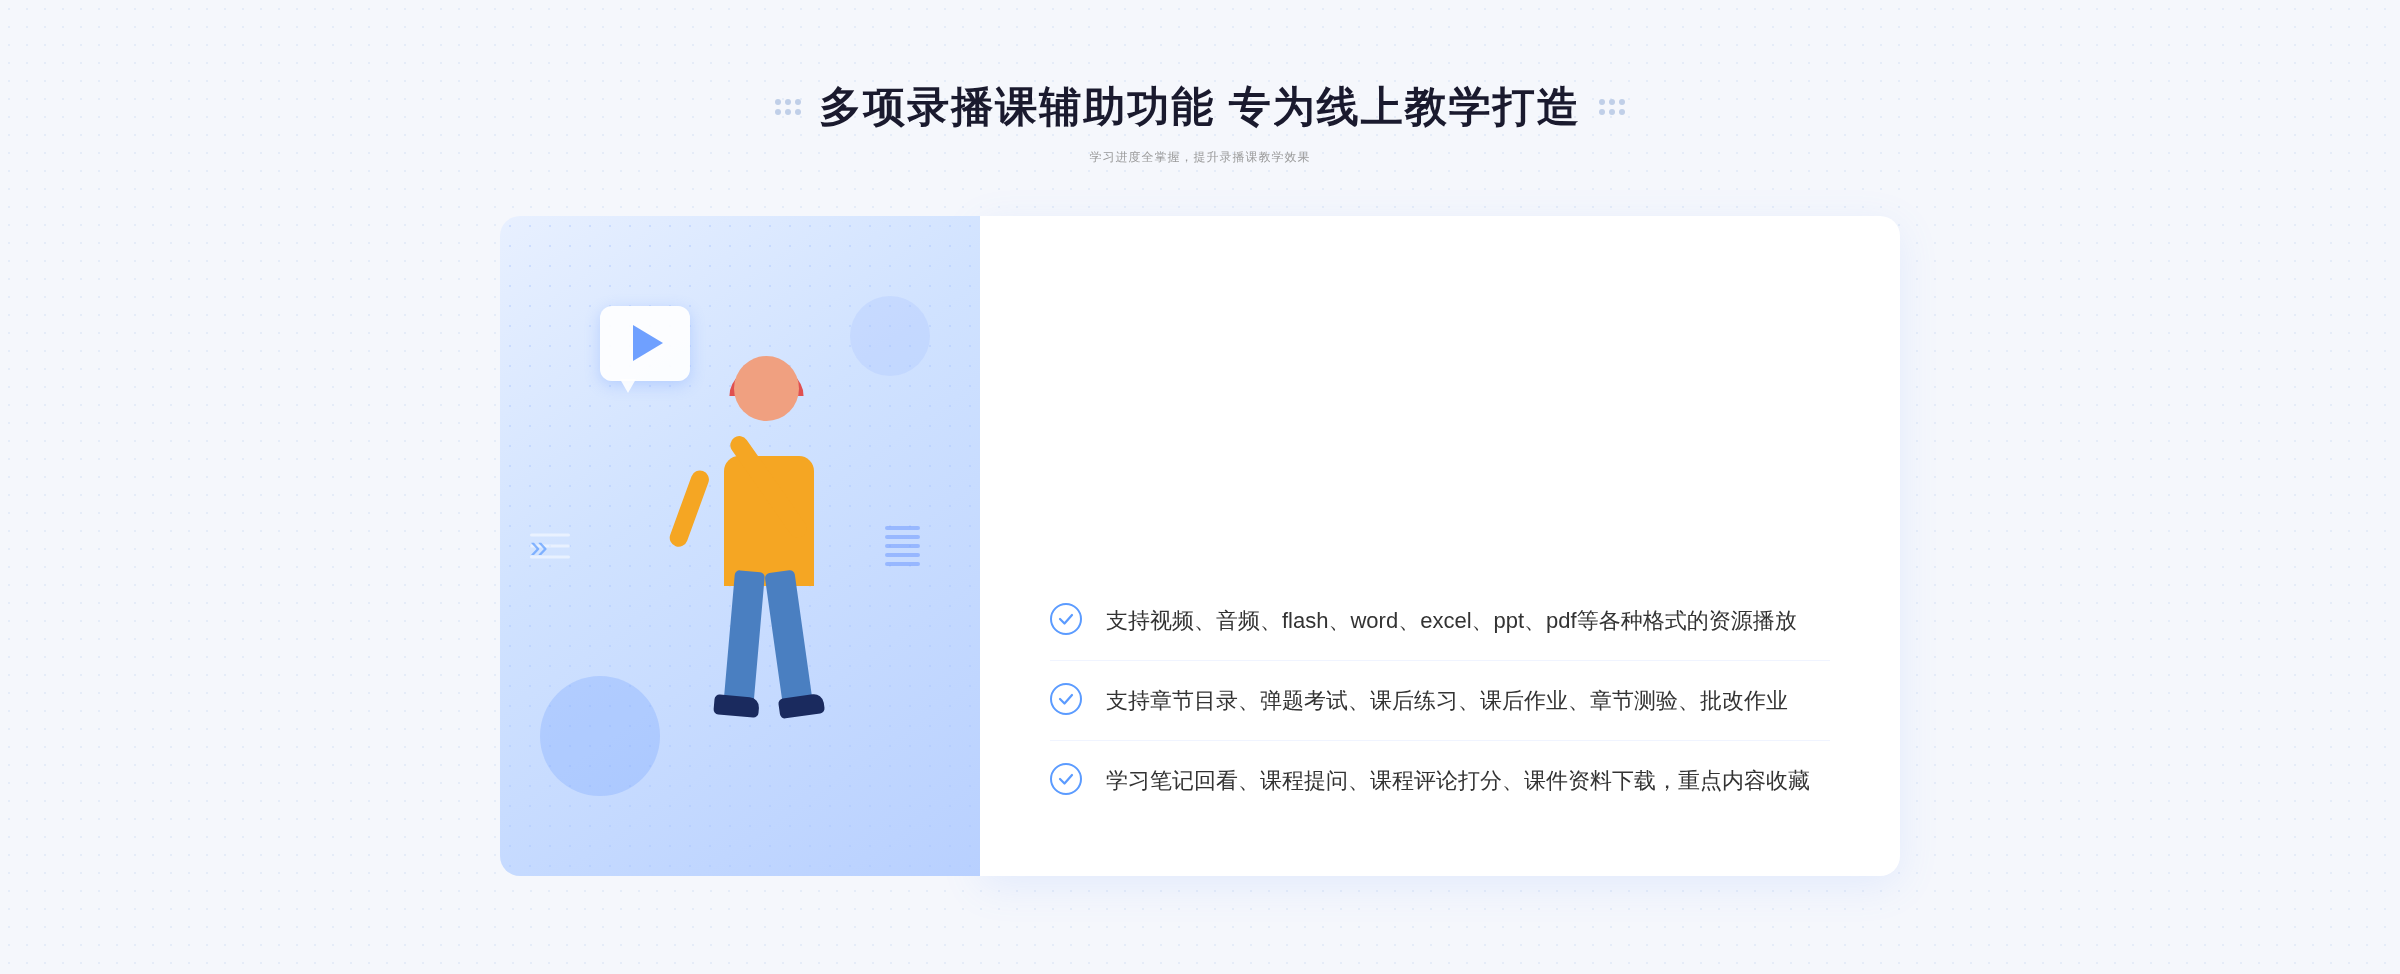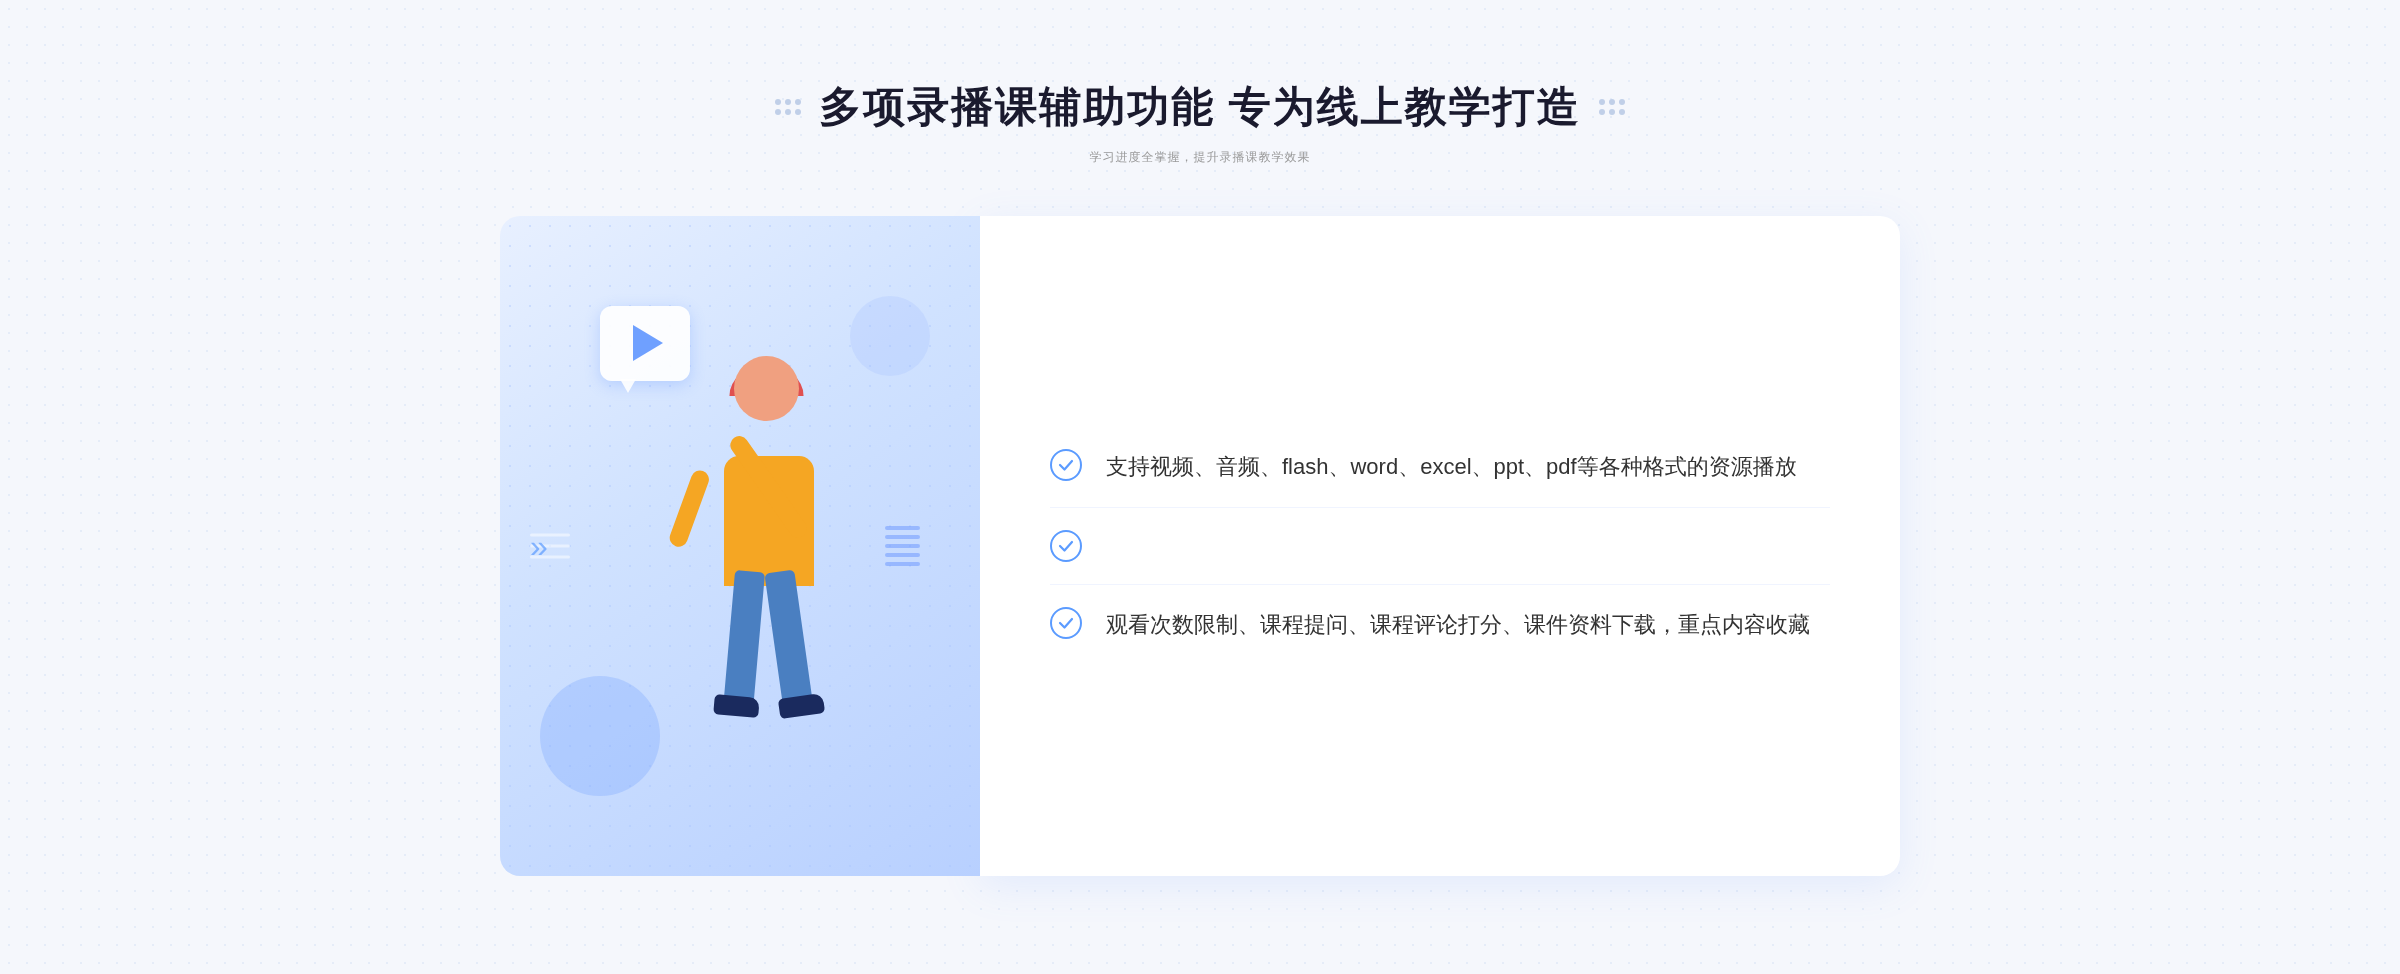--- a/index.html
+++ b/index.html
@@ -285,21 +285,21 @@
     }
     
     .features-panel {
       flex: 1;
       background: white;
       border-radius: 0 20px 20px 0;
       padding: 55px 70px;
       box-shadow: 0 10px 40px rgba(100, 150, 255, 0.12);
       display: flex;
       flex-direction: column;
-      justify-content: center;
+      justify-content: flex-end;
     }
     .feature-item {
       display: flex;
       align-items: flex-start;
       gap: 24px;
       padding: 22px 0;
       border-bottom: 1px solid #f0f4ff;
     }
     .feature-item:last-child {
       border-bottom: none;
@@ -416,27 +416,28 @@
         </div>
         <span class="feature-text">支持视频、音频、flash、word、excel、ppt、pdf等各种格式的资源播放</span>
       </div>
 
       <div class="feature-item">
         <div class="check-circle">
           <svg width="18" height="18" viewBox="0 0 18 18" fill="none">
             <path d="M3 9L7.5 13.5L15 5" stroke="#5b9bff" stroke-width="2.2" stroke-linecap="round" stroke-linejoin="round"></path>
           </svg>
         </div>
+        <span class="feature-text">支持章节目录、弹题考试、课后练习、课后作业、章节测验、批改作业</span>
       </div>
 
       <div class="feature-item">
         <div class="check-circle">
           <svg width="18" height="18" viewBox="0 0 18 18" fill="none">
             <path d="M3 9L7.5 13.5L15 5" stroke="#5b9bff" stroke-width="2.2" stroke-linecap="round" stroke-linejoin="round"></path>
           </svg>
         </div>
-        <span class="feature-text">观看次数限制、课程提问、课程评论打分、课件资料下载，重点内容收藏</span>
+        <span class="feature-text">学习笔记回看、课程提问、课程评论打分、课件资料下载，重点内容收藏</span>
       </div>
 
 
     </div>
   </div>
 </div>
 
 </body></html>

